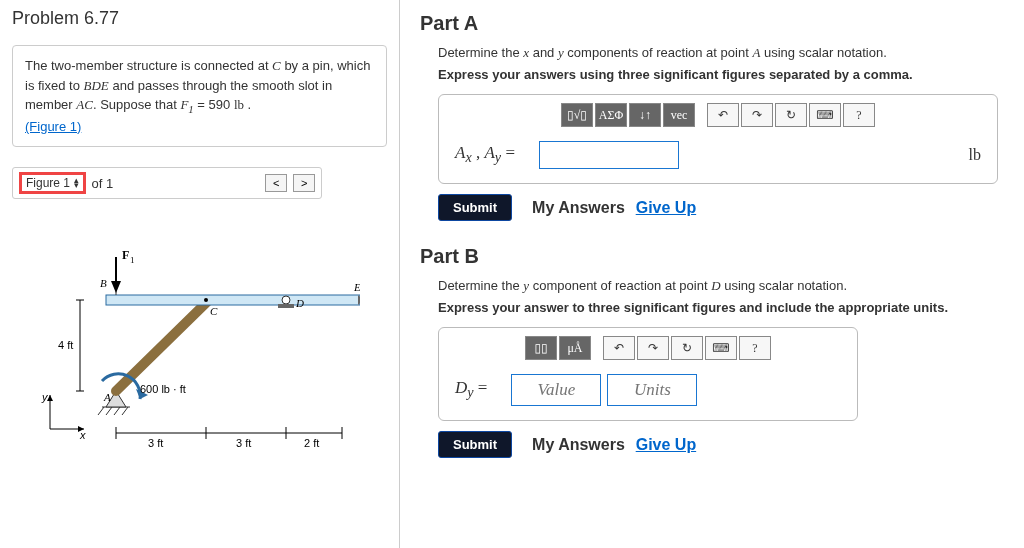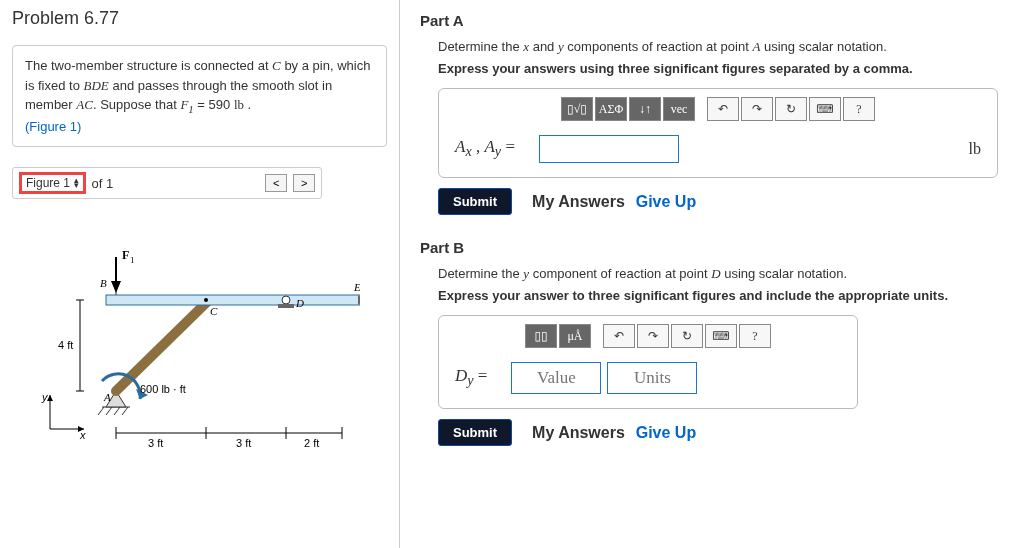--- a/index.html
+++ b/index.html
@@ -2,38 +2,38 @@
 <html><head>
   <meta charset="utf-8">
   <style>
     * { box-sizing: border-box; margin: 0; padding: 0; }
     body { font-family: Arial, Helvetica, sans-serif; font-size: 13px; color: #333; background: #fff; width: 1024px; height: 548px; overflow: hidden; display: flex; }
     .left-col { width: 400px; padding: 8px 12px; border-right: 1px solid #ccc; }
     .right-col { flex: 1; padding: 12px 20px; }
     .problem-title { font-size: 18px; font-weight: normal; margin-bottom: 16px; color: #333; }
     .problem-box { border: 1px solid #ccc; border-radius: 4px; padding: 10px 12px; font-size: 13px; line-height: 1.5; margin-bottom: 20px; }
     .math-i { font-family: 'Times New Roman', serif; font-style: italic; }
-    .link { color: #0066cc; cursor: pointer; }
+    .link { color: #0066cc; text-decoration: underline; cursor: pointer; }
     .figure-nav { display: flex; align-items: center; gap: 6px; border: 1px solid #ccc; border-radius: 3px; padding: 4px 6px; width: fit-content; margin-bottom: 20px; }
     .figure-select { border: 3px solid #ef4444; padding: 1px 4px; font-size: 12px; background: #fff; display: inline-flex; align-items: center; gap: 4px; }
     .nav-btn { border: 1px solid #999; background: #f5f5f5; width: 22px; height: 18px; font-size: 11px; cursor: pointer; }
     .figure-area { background: #fff; padding: 10px; text-align: center; }
     .figure-svg { max-width: 320px; }
-    .part-title { font-size: 15px; font-weight: bold; margin-bottom: 10px; }
+    .part-title { font-size: 20px; font-weight: bold; margin-bottom: 10px; }
     .part-prompt { font-size: 13px; margin-left: 18px; margin-bottom: 6px; }
     .part-bold { font-size: 13px; font-weight: bold; margin-left: 18px; margin-bottom: 12px; }
     .answer-box { border: 1px solid #bbb; border-radius: 6px; margin-left: 18px; margin-bottom: 10px; padding-bottom: 0; width: 560px; }
     .toolbar { display: flex; gap: 2px; justify-content: center; padding: 8px 10px 4px; }
     .tb-btn { border: 1px solid #888; background: #666; color: #fff; min-width: 32px; height: 24px; font-size: 12px; display: inline-flex; align-items: center; justify-content: center; cursor: pointer; font-family: 'Times New Roman', serif; }
     .tb-btn.light { background: #f7f7f7; color: #333; }
     .equation-row { display: flex; align-items: center; padding: 10px 16px 14px; font-family: 'Times New Roman', serif; font-size: 17px; }
     .eq-lhs { margin-right: 24px; }
     .eq-input { border: 1px solid #1976d2; height: 28px; width: 140px; padding: 2px 6px; font-size: 14px; }
     .eq-unit { margin-left: auto; font-family: 'Times New Roman', serif; font-size: 16px; }
-    .value-input { border: 1px solid #1976d2; height: 32px; width: 90px; padding: 2px 6px; font-family: 'Times New Roman', serif; font-size: 17px; color: #888; text-align: center; margin-right: 6px; }
+    .value-input { border: 1px solid #1976d2; height: 32px; width: 90px; padding: 2px 6px; font-family: 'Times New Roman', serif; font-style: italic; font-size: 17px; color: #888; text-align: center; margin-right: 6px; }
     .submit-row { display: flex; align-items: center; gap: 20px; margin-left: 18px; margin-bottom: 24px; }
     .submit-btn { background: #0f172a; color: #fff; border: 1px solid #0d47a1; border-radius: 3px; padding: 5px 14px; font-weight: bold; font-size: 13px; cursor: pointer; }
     .my-answers { font-size: 16px; font-weight: bold; }
     .caret { font-size: 9px; display: inline-flex; flex-direction: column; line-height: 5px; }
     .answer-box-b { width: 420px; }
   </style>
 </head>
 <body>
 
 <div class="left-col">

